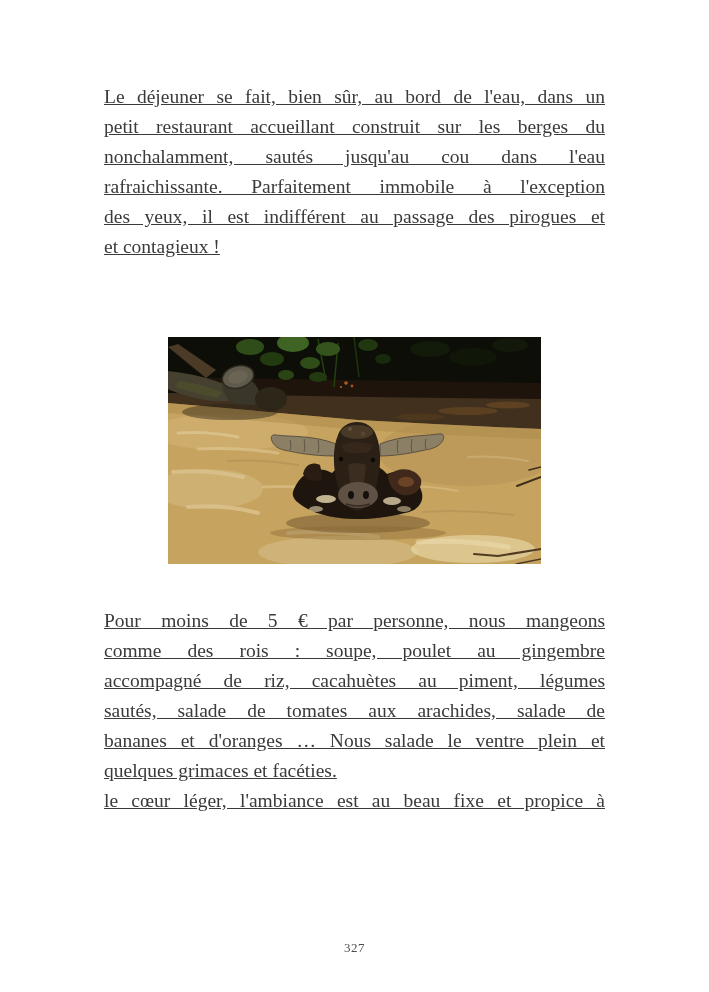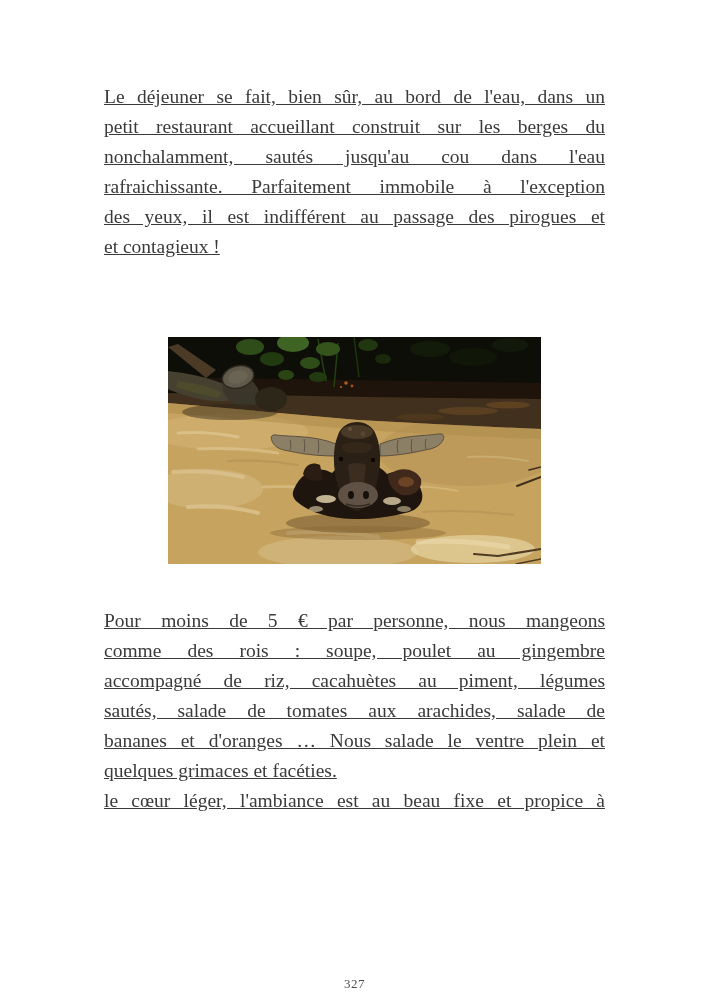--- a/index.html
+++ b/index.html
@@ -12,21 +12,21 @@
   #para2{top:606px;}
   .tline{
     height:30px;line-height:30px;
     text-align:justify;text-align-last:justify;
     white-space:normal;overflow:visible;text-decoration:underline;
   }
   .tline.last{text-align-last:left;}
   .photo{position:absolute;left:168px;top:337px;margin:0;padding:0;width:373px;height:227px;}
   .photo svg{display:block;}
   .pageno{
-    position:absolute;top:976px;left:0;width:709px;text-align:center;
+    position:absolute;top:940px;left:0;width:709px;text-align:center;
     font-size:13px;color:#4d4d4d;letter-spacing:0.5px;
   }
 </style>
 </head>
 <body>
 
 <div class="page">
 
   <div class="para" id="para1">
     <div class="tline">Le déjeuner se fait, bien sûr, au bord de l'eau, dans un</div>

